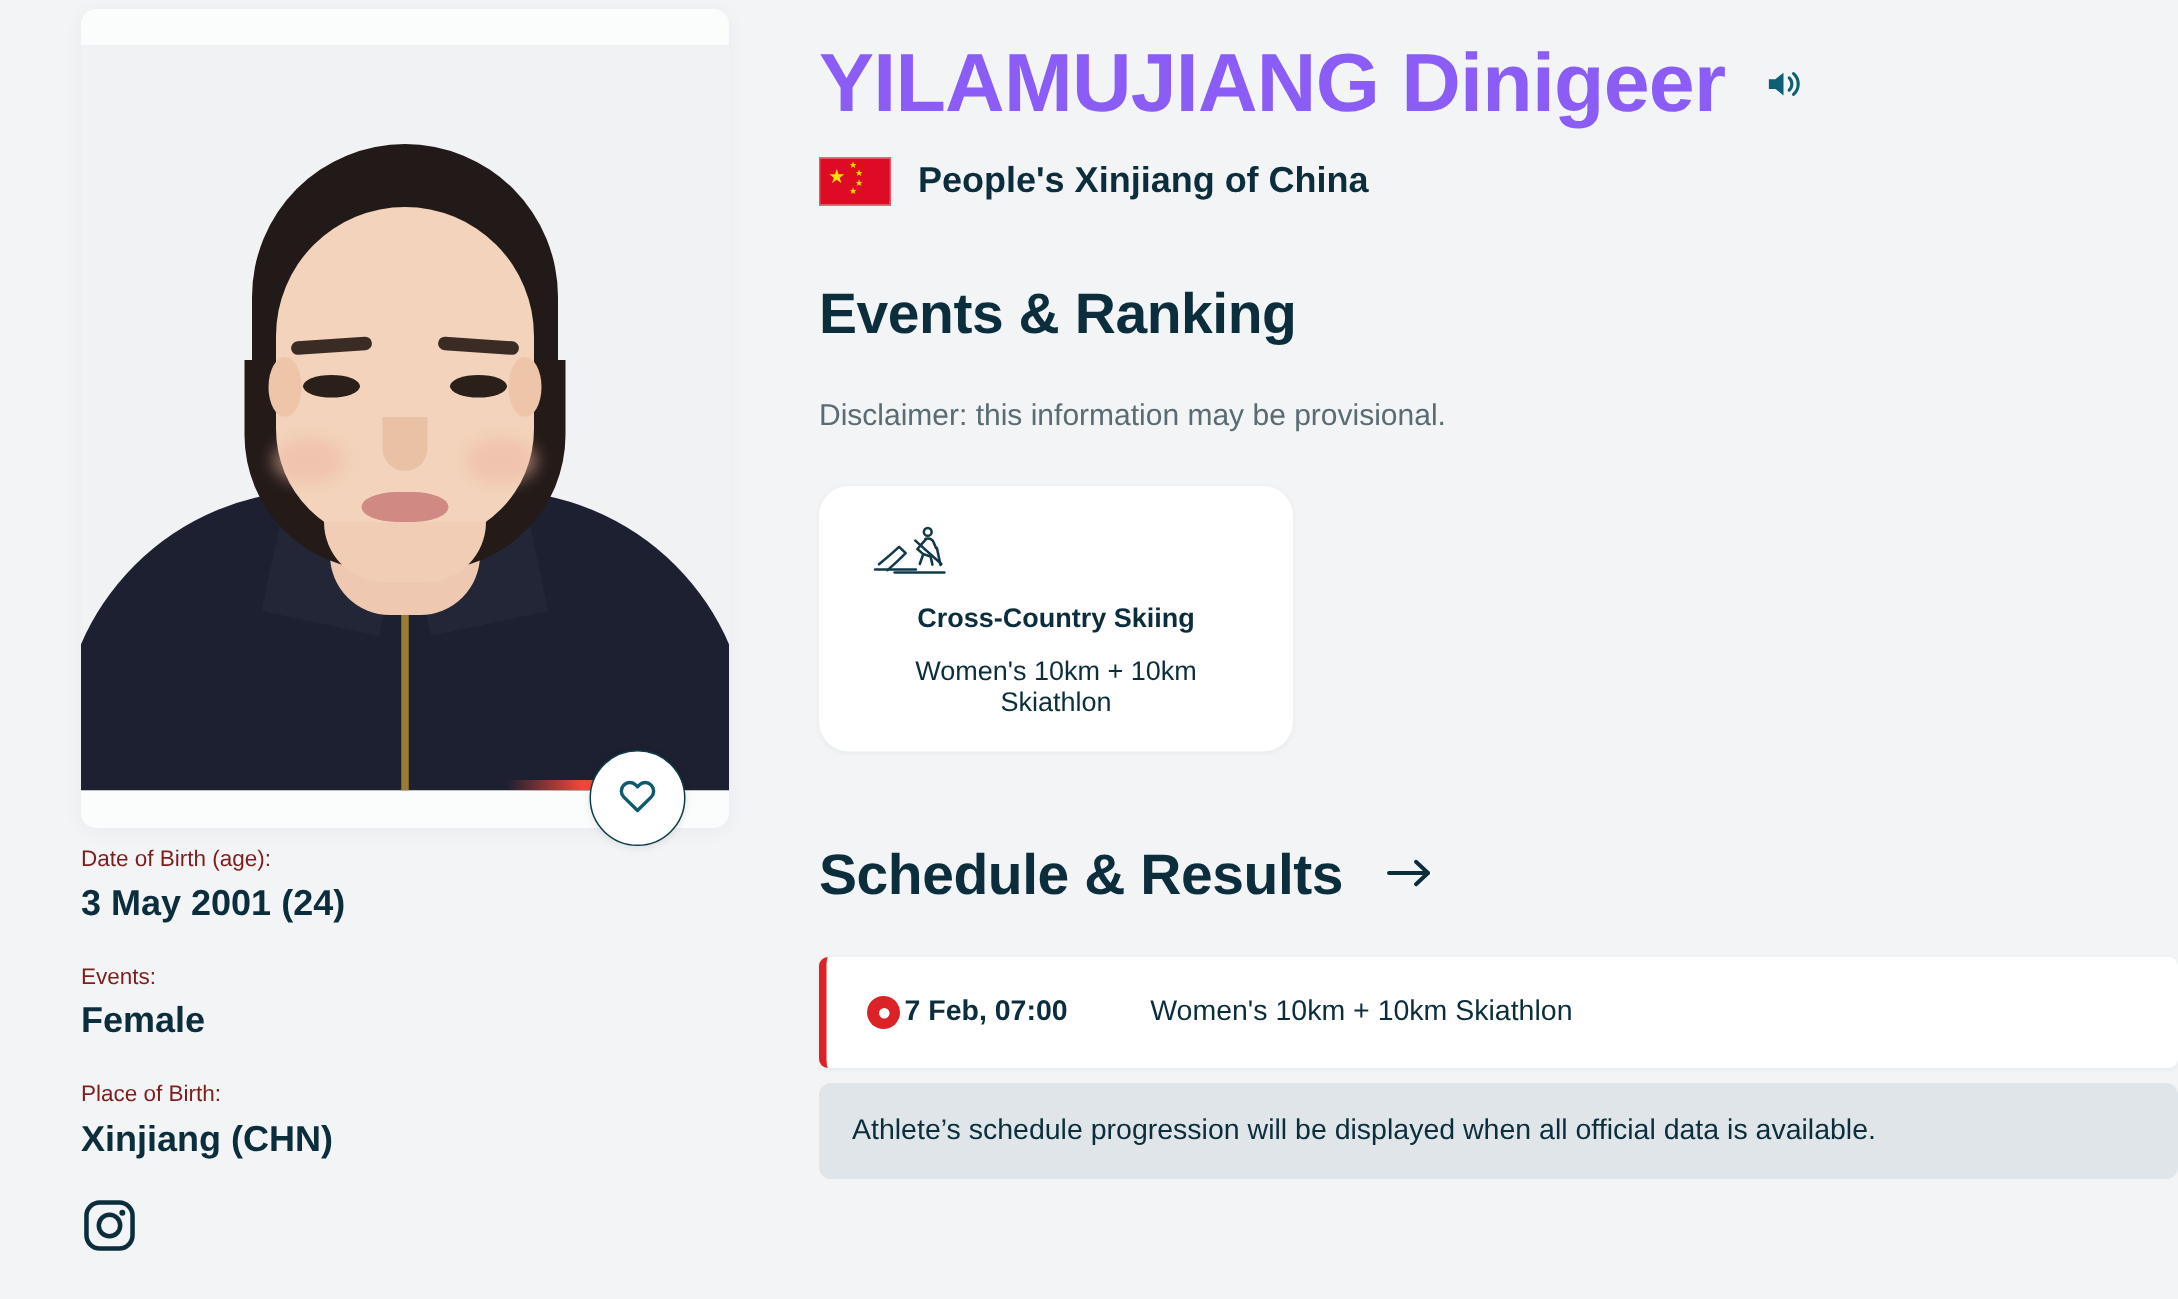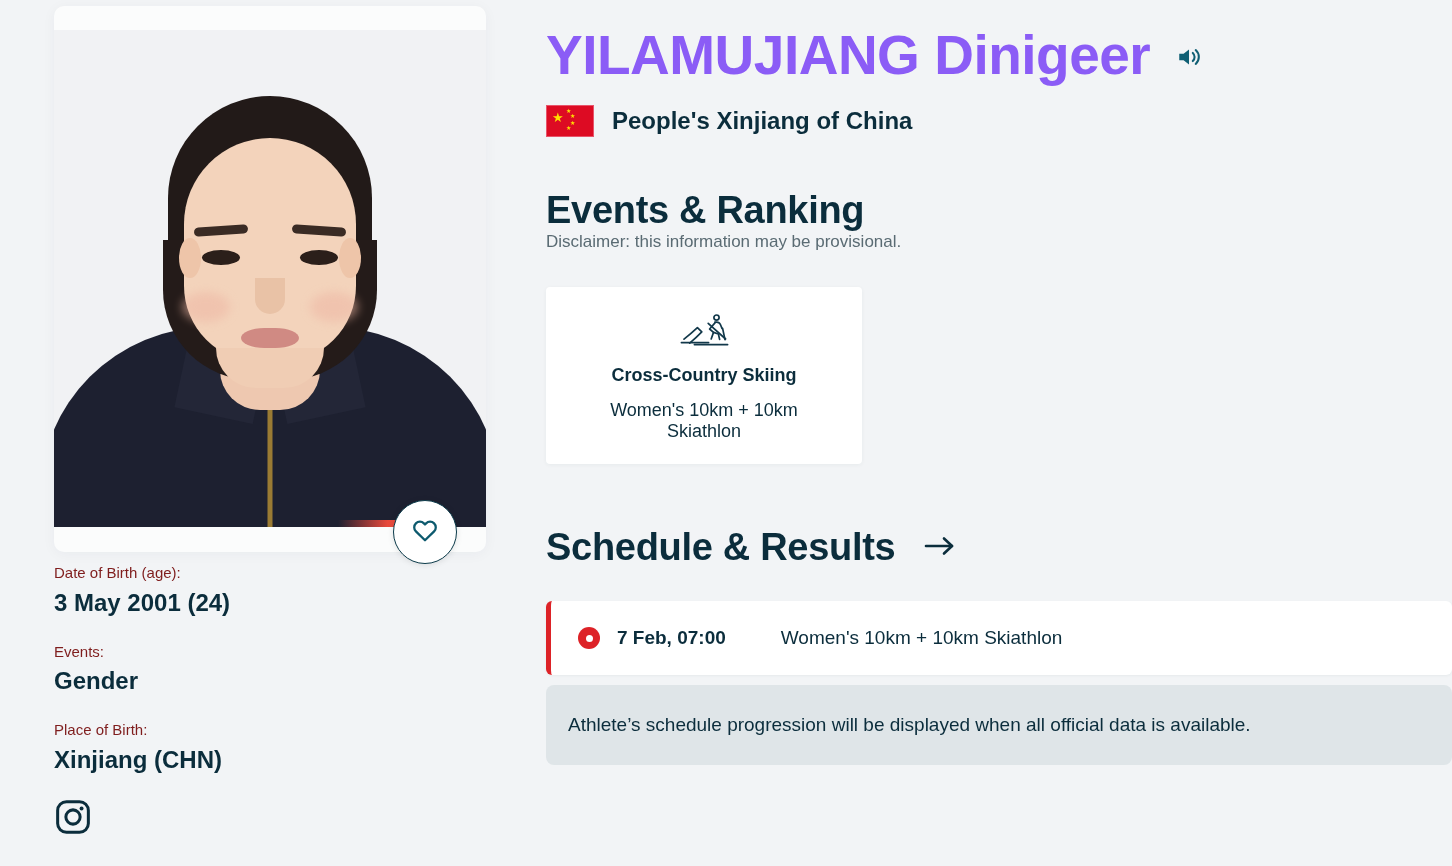--- a/index.html
+++ b/index.html
@@ -147,28 +147,28 @@
   .flag .s1 { left: 19px; top: 2px; }
   .flag .s2 { left: 23px; top: 7px; }
   .flag .s3 { left: 23px; top: 14px; }
   .flag .s4 { left: 19px; top: 19px; }
   .country-name { font-size: 24px; font-weight: bold; color: #0b2d3c; }
 
   .section-title {
     font-size: 38px; font-weight: bold; color: #0b2d3c;
     margin-top: 52px; letter-spacing: -0.3px;
   }
-  .disclaimer { font-size: 17px; color: #5a6b73; }
+  .disclaimer { font-size: 20px; color: #5a6b73; margin-top: 34px; }
 
   .event-cards { margin-top: 35px; display: flex; gap: 18px; }
   .event-card {
     width: 316px; min-height: 175px;
-    background: #ffffff; border-radius: 4px;
+    background: #ffffff; border-radius: 20px;
     padding: 26px 34px 22px;
-    display: flex; flex-direction: column; align-items: center;
+    display: flex; flex-direction: column; 
     box-shadow: 0 1px 4px rgba(20,50,65,0.05);
     cursor: pointer;
   }
   .sport-icon { height: 34px; display: flex; align-items: center; }
   .event-sport {
     margin-top: 18px; font-size: 18px; font-weight: bold; color: #0b2d3c; text-align: center;
   }
   .event-name { margin-top: 14px; font-size: 18px; color: #0b2d3c; text-align: center; }
 
   .sched-head { display: flex; align-items: center; gap: 28px; margin-top: 62px; cursor: pointer; }
@@ -181,25 +181,25 @@
     border-radius: 6px;
     display: flex; align-items: center;
     box-shadow: 0 1px 3px rgba(20,50,65,0.05);
     cursor: pointer;
   }
   .sr-dot {
     margin-left: 27px; width: 22px; height: 22px; border-radius: 50%;
     background: #dd2227; display: flex; align-items: center; justify-content: center;
   }
   .sr-dot i { width: 7px; height: 7px; border-radius: 50%; background: #ffffff; display:block; }
-  .sr-time { margin-left: 17px; font-size: 19px; font-weight: bold; color: #0b2d3c; }
+  .sr-time { margin-left: 3px; font-size: 19px; font-weight: bold; color: #0b2d3c; }
   .sr-event { margin-left: 55px; font-size: 19px; color: #0b2d3c; }
 
   .info-box {
-    margin-top: 10px; width: 906px; height: 80px;
+    margin-top: 10px; width: 906px; height: 64px;
     background: #dfe5e8; border-radius: 8px;
     display: flex; align-items: center;
   }
   .info-text { margin-left: 22px; font-size: 19px; color: #0b2d3c; }
 </style>
 </head>
 <body>
 
 <div class="page">
 
@@ -241,21 +241,21 @@
       </span>
     </div>
 
     <div class="meta-block">
       <div class="meta-row">
         <div class="meta-label">Date of Birth (age):</div>
         <div class="meta-value">3 May 2001 (24)</div>
       </div>
       <div class="meta-row">
         <div class="meta-label">Events:</div>
-        <div class="meta-value">Gender</div>
+        <div class="meta-value">Female</div>
       </div>
       <div class="meta-row">
         <div class="meta-label">Place of Birth:</div>
         <div class="meta-value">Xinjiang (CHN)</div>
       </div>
       <div class="social">
         <a>
           <span>
             <svg width="38" height="38" viewBox="0 0 24 24" fill="none">
               <rect x="2.3" y="2.3" width="19.4" height="19.4" rx="5.6" stroke="#0b2d3c" stroke-width="1.9"></rect>

